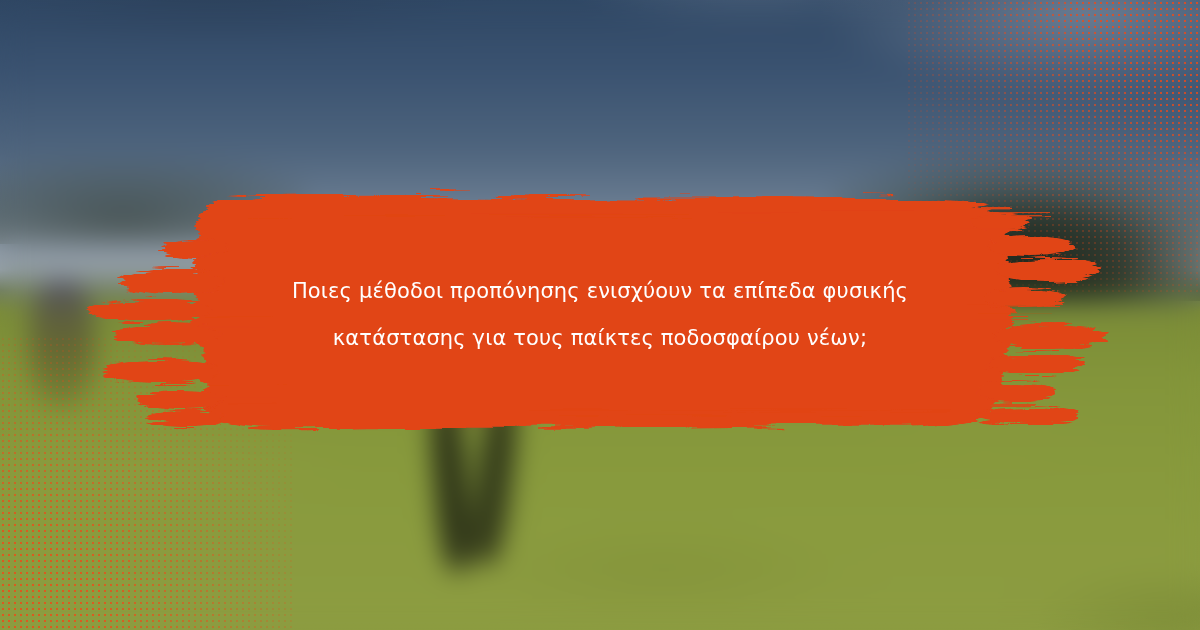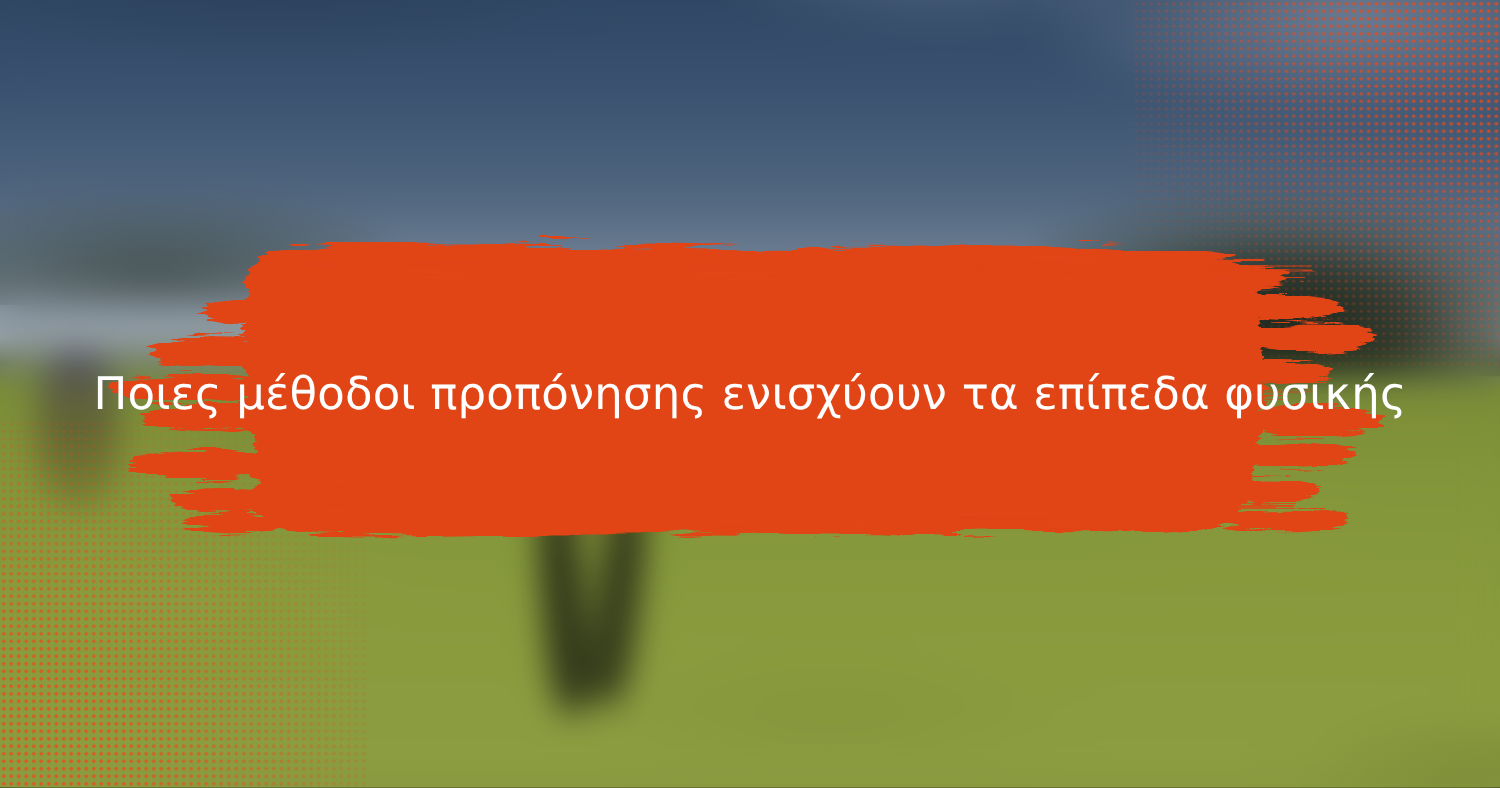--- a/index.html
+++ b/index.html
@@ -213,21 +213,21 @@
     display: flex;
     flex-direction: column;
     align-items: center;
     justify-content: center;
     padding: 0 150px;
     pointer-events: none;
   }
   .headline .line {
     color: #ffffff;
     font-family: "DejaVu Sans", "Liberation Sans", sans-serif;
-    font-size: 36px;
+    font-size: 21px;
     font-weight: 400;
     line-height: 47px;
     letter-spacing: 0.15px;
     text-align: left;
     white-space: nowrap;
   }
 </style>
 </head>
 <body>
 
@@ -349,15 +349,16 @@
           <rect x="962" y="132" width="66" height="1.8"></rect>
           <rect x="950" y="218" width="86" height="2.2"></rect>
           <rect x="968" y="226" width="58" height="1.8"></rect>
         </g>
       </g>
     </svg>
   </div>
 
   <div class="headline">
     <div class="line">Ποιες μέθοδοι προπόνησης ενισχύουν τα επίπεδα φυσικής</div>
+    <div class="line">κατάστασης για τους παίκτες ποδοσφαίρου νέων;</div>
   </div>
 
 </div>
 
 </body></html>

